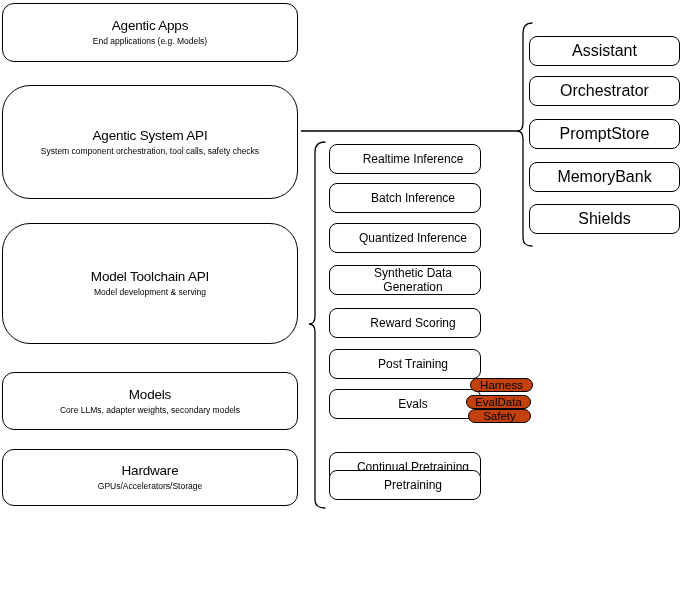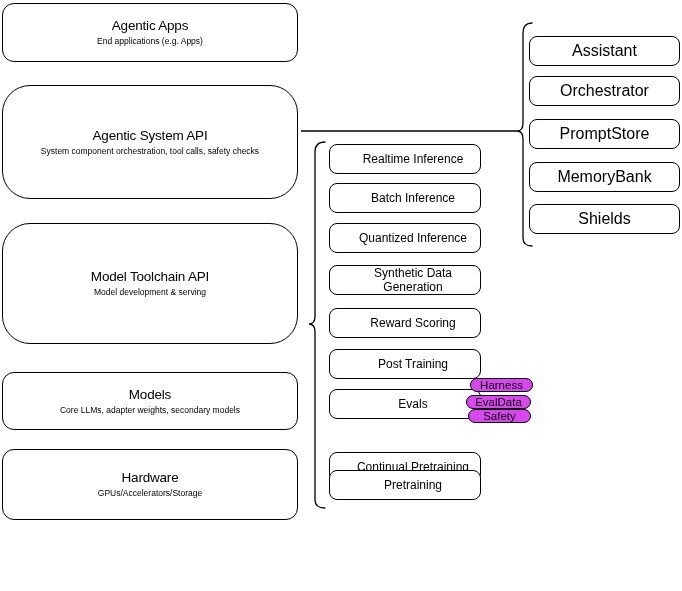--- a/index.html
+++ b/index.html
@@ -57,21 +57,21 @@
     left: 529px;
     width: 151px;
     height: 30px;
     border-radius: 8px;
     font-size: 16px;
     z-index: 1;
   }
   .pill {
     position: absolute;
     box-sizing: border-box;
-    background: #d946ef;
+    background: #c2410c;
     border: 1.3px solid #000000;
     border-radius: 8px;
     height: 14px;
     display: flex;
     align-items: center;
     justify-content: center;
     font-size: 11.5px;
     line-height: 14px;
     z-index: 2;
   }
@@ -88,39 +88,39 @@
 <div id="canvas">
 
   <svg id="connector-layer" width="682" height="591" viewBox="0 0 682 591">
     <path d="M 301 131 L 517 131" fill="none" stroke="#000000" stroke-width="1.3"></path>
     <path d="M 532 23 Q 523 23 523 33 L 523 123 Q 523 131 517 131 Q 523 131 523 139 L 523 238 Q 523 246 532 246" fill="none" stroke="#000000" stroke-width="1.3" stroke-linecap="round"></path>
     <path d="M 325 142 Q 315 142 315 152 L 315 316 Q 315 324 309 324 Q 315 324 315 332 L 315 500 Q 315 508 325 508" fill="none" stroke="#000000" stroke-width="1.3" stroke-linecap="round"></path>
   </svg>
 
   <div class="node stack-box r12" style="top:3px;height:59px;">
     <div class="box-title">Agentic Apps</div>
-    <div class="box-subtitle">End applications (e.g. Apps)</div>
+    <div class="box-subtitle">End applications (e.g. Models)</div>
   </div>
 
   <div class="node stack-box r28" style="top:85px;height:114px;">
     <div class="box-title">Agentic System API</div>
     <div class="box-subtitle">System component orchestration, tool calls, safety checks</div>
   </div>
 
   <div class="node stack-box r28" style="top:223px;height:121px;">
     <div class="box-title">Model Toolchain API</div>
     <div class="box-subtitle">Model development &amp; serving</div>
   </div>
 
   <div class="node stack-box r12" style="top:372px;height:58px;">
     <div class="box-title">Models</div>
     <div class="box-subtitle">Core LLMs, adapter weights, secondary models</div>
   </div>
 
-  <div class="node stack-box r12" style="top:449px;height:71px;">
+  <div class="node stack-box r12" style="top:449px;height:57px;">
     <div class="box-title">Hardware</div>
     <div class="box-subtitle">GPUs/Accelerators/Storage</div>
   </div>
 
 
   <div class="node mid-box" style="top:144px;">
     <span>Realtime Inference</span>
   </div>
   <div class="node mid-box" style="top:183px;">
     <span>Batch Inference</span>

